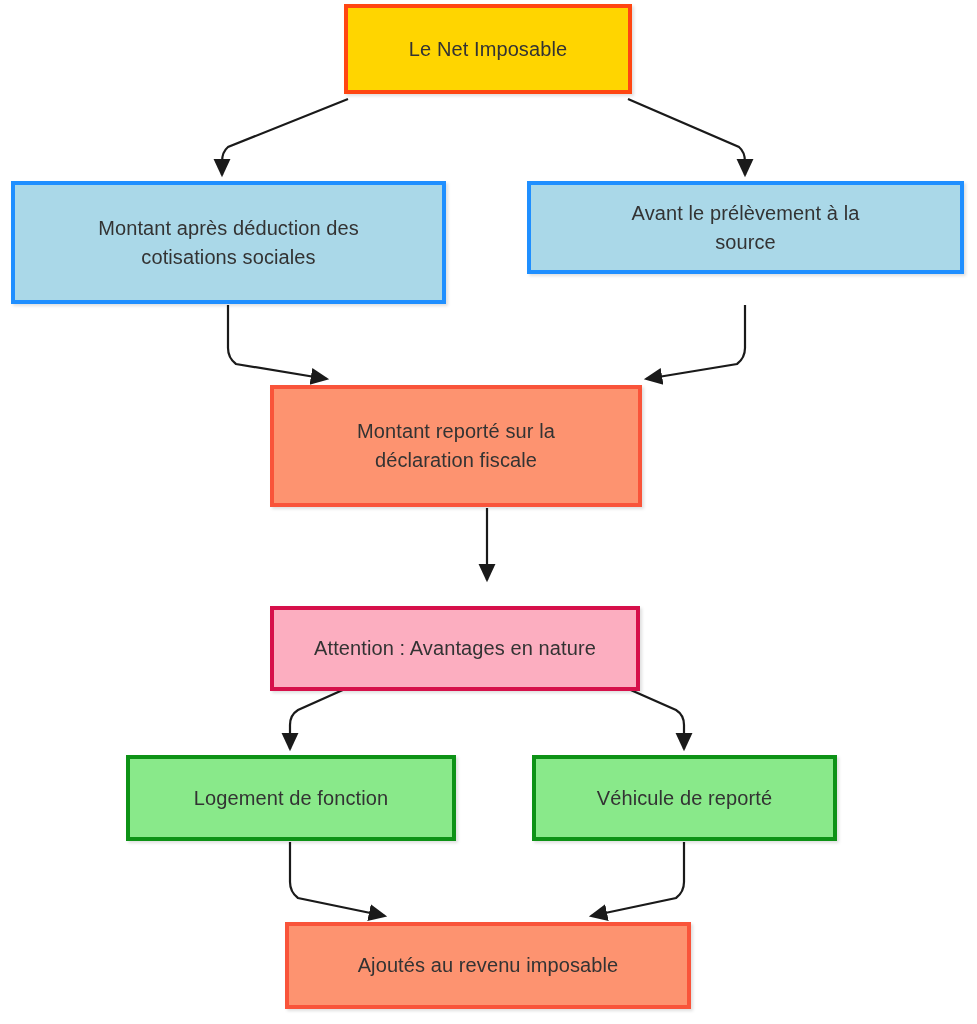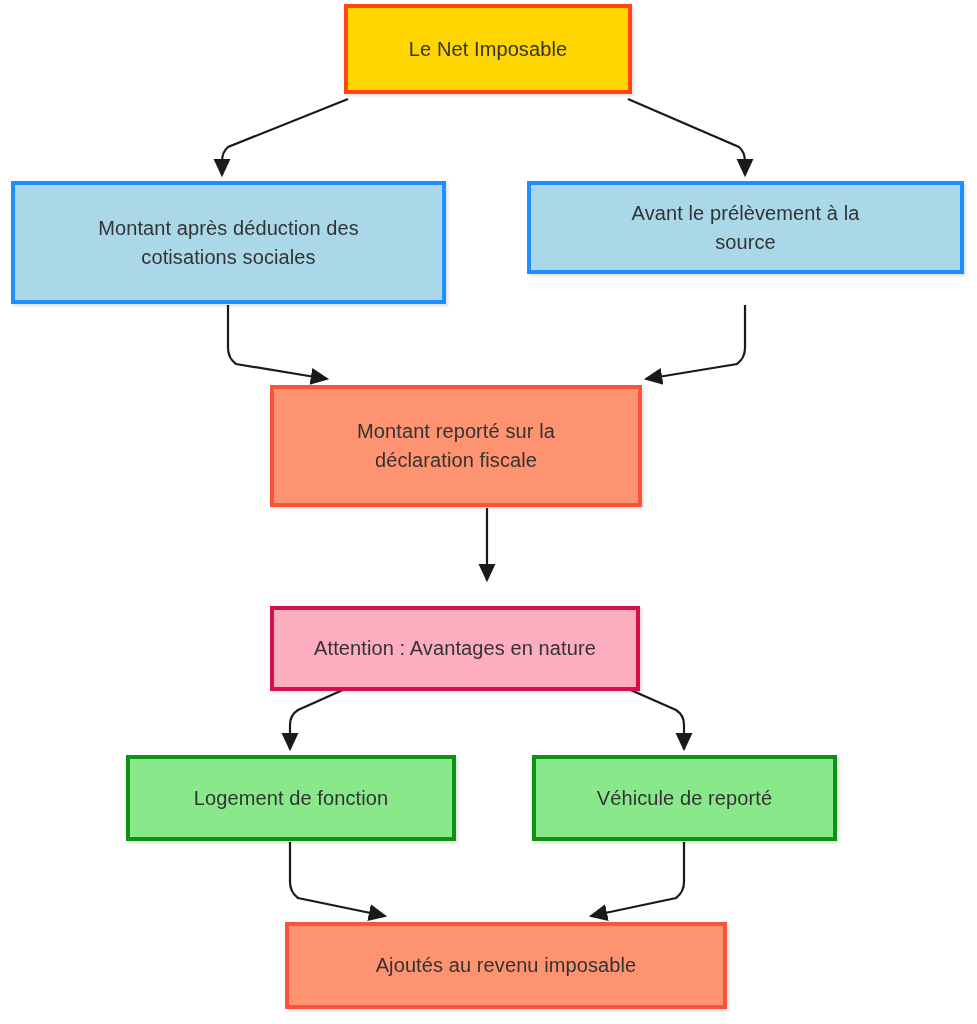--- a/index.html
+++ b/index.html
@@ -52,21 +52,21 @@
   .skin-green  { background: #89e98a; border: 4px solid #0d9216; }
 
   
   #node-net-imposable   { left: 344px; top: 4px;   width: 288px; height: 90px; }
   #node-apres-deduction { left: 11px;  top: 181px; width: 435px; height: 123px; justify-content: center; }
   #node-avant-prelevement { left: 527px; top: 181px; width: 437px; height: 93px; }
   #node-montant-reporte { left: 270px; top: 385px; width: 372px; height: 122px; }
   #node-attention       { left: 270px; top: 586px; width: 370px; height: 85px; margin-top: 20px; }
   #node-logement        { left: 126px; top: 755px; width: 330px; height: 86px; }
   #node-vehicule        { left: 532px; top: 755px; width: 305px; height: 86px; }
-  #node-ajoutes         { left: 285px; top: 922px; width: 442px; height: 87px; }
+  #node-ajoutes         { left: 285px; top: 922px; width: 406px; height: 87px; }
 </style>
 </head>
 <body>
 
 <div id="diagram-canvas">
 
   <svg id="edge-layer" viewBox="0 0 977 1024" width="977" height="1024" xmlns="http://www.w3.org/2000/svg">
     <defs>
       <marker id="arrowhead" markerWidth="9" markerHeight="9" refX="7.4" refY="4.5" orient="auto" markerUnits="strokeWidth">
         <path d="M0,0.6 L8.4,4.5 L0,8.4 z" fill="#1a1a1a"></path>

